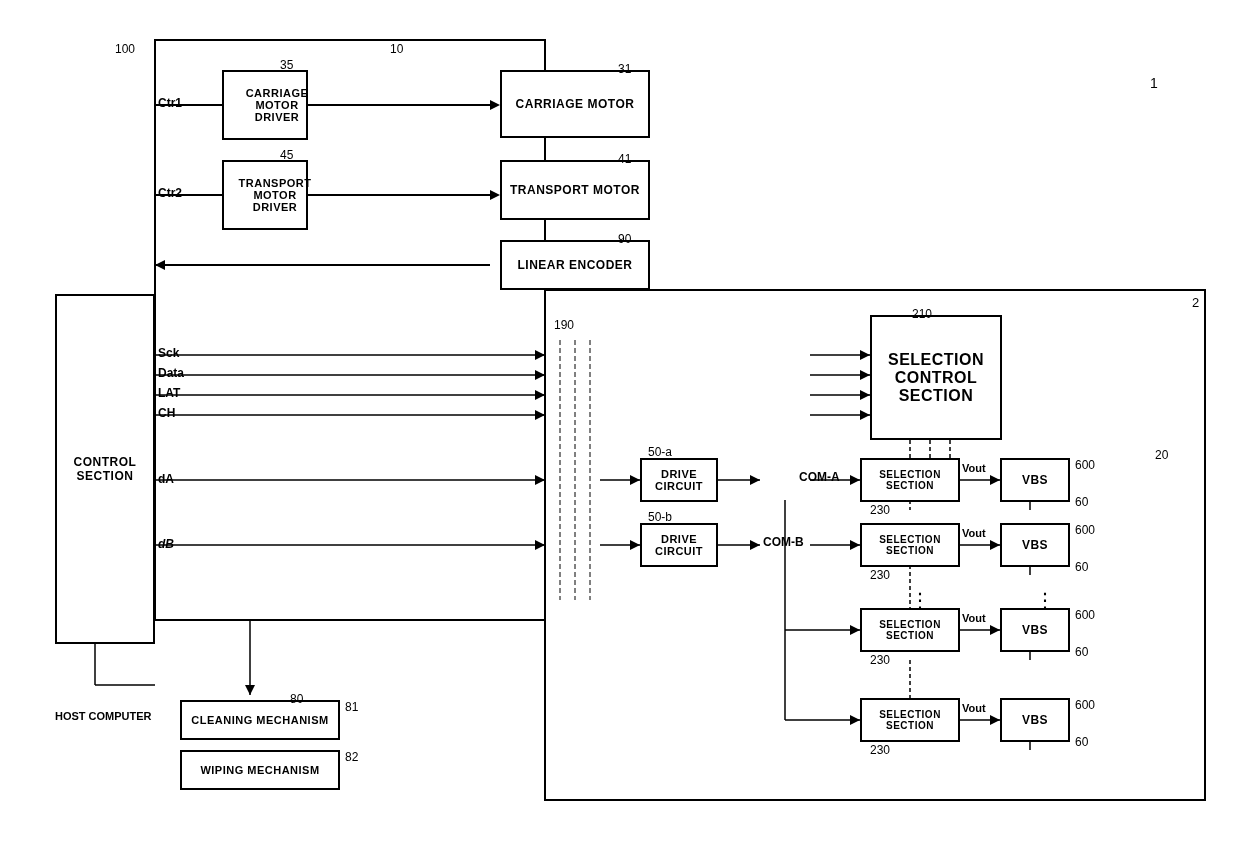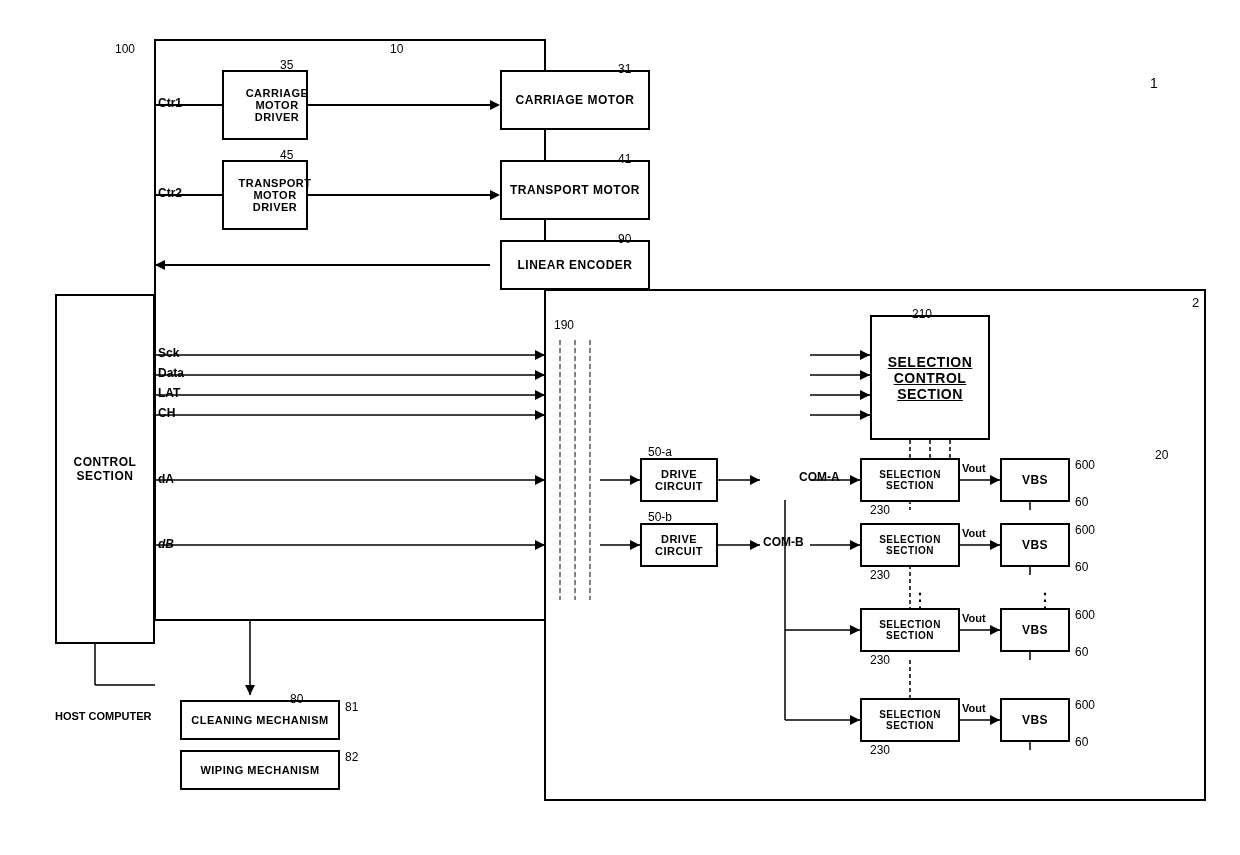--- a/index.html
+++ b/index.html
@@ -193,21 +193,21 @@
   <div class="num-label" style="left:280px; top:58px;">35</div>
 
   <div class="box" style="left:222px; top:160px; width:86px; height:70px; font-size:11px;padding-left:20px;">
     <span>Transport Motor
 Driver</span>
   </div>
   <div class="num-label" style="left:280px; top:148px;">45</div>
 
   <div class="num-label" style="left:390px; top:42px;">10</div>
 
-  <div class="box" style="left:500px; top:70px; width:150px; height:60px;">
+  <div class="box" style="left:500px; top:70px; width:150px; height:68px;">
     <span>Carriage Motor</span>
   </div>
   <div class="num-label" style="left:618px; top:62px;">31</div>
 
   <div class="box" style="left:500px; top:160px; width:150px; height:60px;">
     <span>Transport Motor</span>
   </div>
   <div class="num-label" style="left:618px; top:152px;">41</div>
 
   <div class="box" style="left:500px; top:240px; width:150px; height:50px;">
@@ -220,21 +220,21 @@
 
   <div class="num-label" style="left:554px; top:318px;">190</div>
 
   <div class="signal-label" style="left:158px; top:346px;">Sck</div>
   <div class="signal-label" style="left:158px; top:366px;">Data</div>
   <div class="signal-label" style="left:158px; top:386px;">LAT</div>
   <div class="signal-label" style="left:158px; top:406px;">CH</div>
   <div class="signal-label" style="left:158px; top:472px;">dA</div>
   <div class="signal-label" style="left:158px; top:537px;font-style:italic;">dB</div>
 
-  <div class="box" style="left:870px; top:315px; width:120px; height:125px; font-size:14px;text-decoration:underline;">
+  <div class="box" style="left:870px; top:315px; width:132px; height:125px; font-size:16px;">
     <span>Selection
 Control
 Section</span>
   </div>
   <div class="num-label" style="left:912px; top:307px;">210</div>
 
   <div class="box" style="left:640px; top:458px; width:78px; height:44px; font-size:11px;">
     <span>Drive Circuit</span>
   </div>
   <div class="num-label" style="left:648px; top:445px;">50-a</div>

